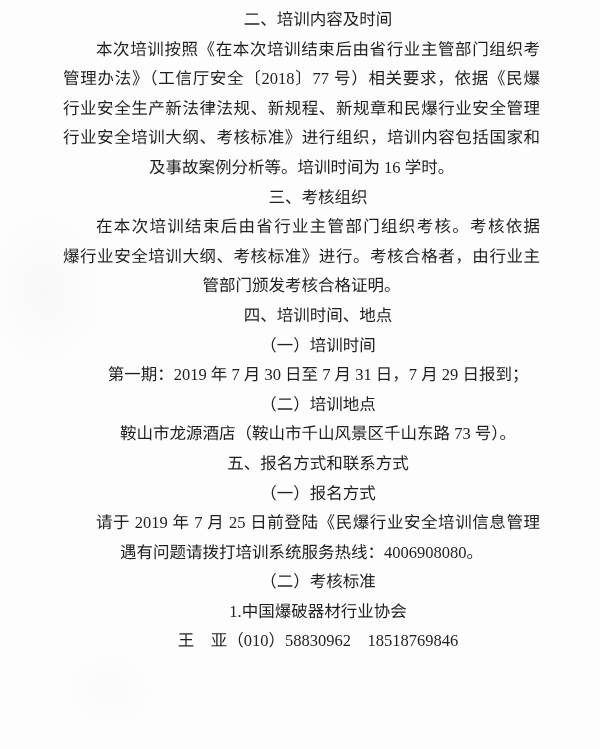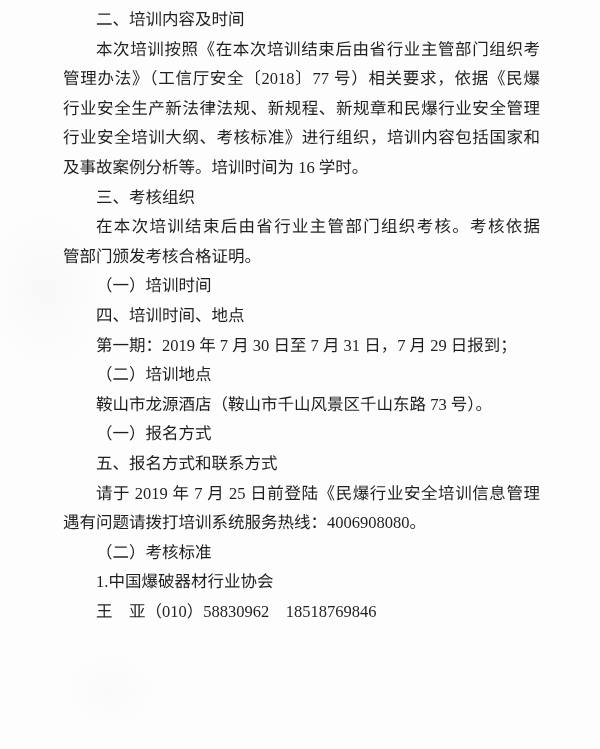--- a/index.html
+++ b/index.html
@@ -32,20 +32,21 @@
     width: 477px;
     font-size: 16.5px;
     line-height: 29.6px;
     color: #1f1f1f;
     text-align: left;
   }
   .ln {
     height: 29.6px;
     white-space: pre-wrap;
     overflow: hidden;
+    text-align: center;
   }
   .indent {
     text-indent: 2em;
   }
   .just {
     text-align: justify;
     text-align-last: justify;
     text-justify: inter-character;
   }
   .tight {
@@ -58,27 +59,28 @@
 <div class="page">
   <div class="text-block">
     <div class="ln indent">二、培训内容及时间</div>
     <div class="ln indent just">本次培训按照《在本次培训结束后由省行业主管部门组织考核</div>
     <div class="ln just">管理办法》（工信厅安全〔2018〕77 号）相关要求，依据《民爆</div>
     <div class="ln just">行业安全生产新法律法规、新规程、新规章和民爆行业安全管理</div>
     <div class="ln just">行业安全培训大纲、考核标准》进行组织，培训内容包括国家和</div>
     <div class="ln">及事故案例分析等。培训时间为 16 学时。</div>
     <div class="ln indent">三、考核组织</div>
     <div class="ln indent just">在本次培训结束后由省行业主管部门组织考核。考核依据《民</div>
+    <div class="ln just">爆行业安全培训大纲、考核标准》进行。考核合格者，由行业主</div>
     <div class="ln">管部门颁发考核合格证明。</div>
+    <div class="ln indent">四、培训时间、地点</div>
     <div class="ln indent">（一）培训时间</div>
-    <div class="ln indent">四、培训时间、地点</div>
     <div class="ln indent">第一期：2019 年 7 月 30 日至 7 月 31 日，7 月 29 日报到；</div>
     <div class="ln indent">（二）培训地点</div>
     <div class="ln indent">鞍山市龙源酒店（鞍山市千山风景区千山东路 73 号）。</div>
+    <div class="ln indent">五、报名方式和联系方式</div>
     <div class="ln indent">（一）报名方式</div>
-    <div class="ln indent">五、报名方式和联系方式</div>
     <div class="ln indent just">请于 2019 年 7 月 25 日前登陆《民爆行业安全培训信息管理</div>
     <div class="ln">遇有问题请拨打培训系统服务热线：4006908080。</div>
     <div class="ln indent">（二）考核标准</div>
     <div class="ln indent">1.中国爆破器材行业协会</div>
     <div class="ln indent">王　亚（010）58830962　18518769846</div>
   </div>
 </div>
 
 </body></html>

